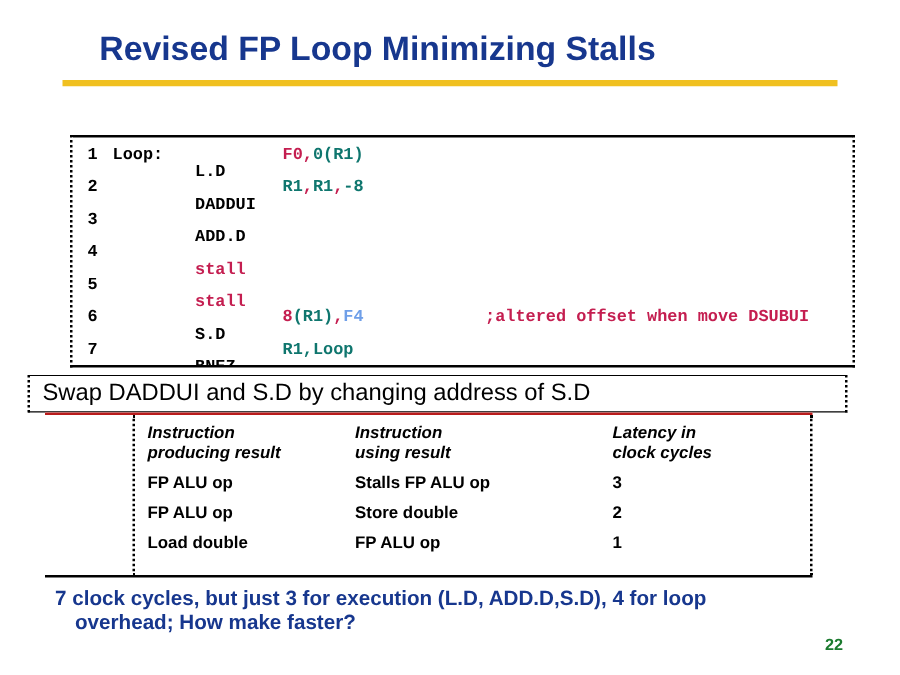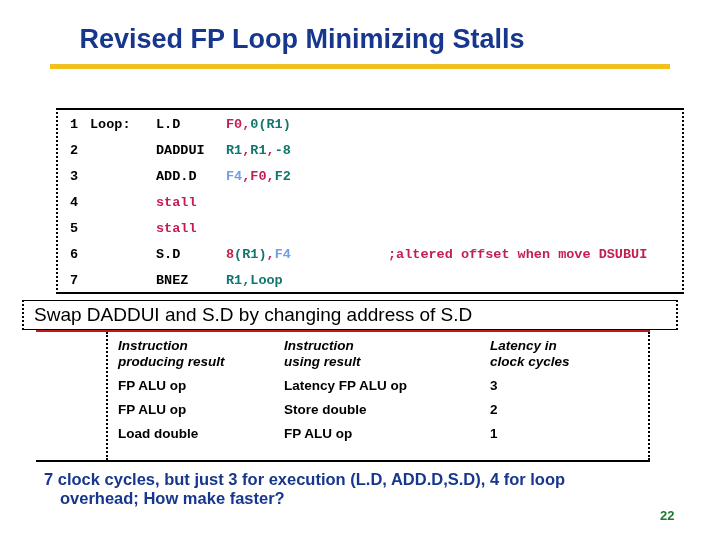--- a/index.html
+++ b/index.html
@@ -61,21 +61,21 @@
     height: 26px;
     font-family: "Liberation Mono", "DejaVu Sans Mono", monospace;
     font-size: 13.5px;
     font-weight: bold;
     color: #000000;
     white-space: pre;
     line-height: 26px;
   }
   .cl-num  { position: absolute; left: 12px;  }
   .cl-lbl  { position: absolute; left: 32px;  }
-  .cl-op   { position: absolute; left: 98px;  }
+  .cl-op   { position: absolute; left: 98px; margin-top: 14px;  }
   .cl-args { position: absolute; left: 168px; }
   .cl-cmt  { position: absolute; left: 330px; }
   .crimson { color: #c41e50; }
   .skyblue { color: #6f9fe8; }
   .black   { color: #0f766e; }
 
   
   #swap-banner {
     position: absolute;
     left: 22px;
@@ -177,21 +177,21 @@
 </style>
 </head>
 <body>
 
 <div id="slide-title">Revised FP Loop Minimizing Stalls</div>
 <div id="title-rule"></div>
 
 <div id="code-block">
     <div class="code-line" style="top: 2px;"><span class="cl-num">1</span><span class="cl-lbl">Loop:</span><span class="cl-op">L.D</span><span class="cl-args"><span class="crimson">F0</span><span class="crimson">,</span><span class="black">0(R1)</span></span></div>
     <div class="code-line" style="top: 28px;"><span class="cl-num">2</span><span class="cl-op">DADDUI</span><span class="cl-args"><span class="black">R1</span><span class="crimson">,</span><span class="black">R1</span><span class="crimson">,</span><span class="black">-8</span></span></div>
-    <div class="code-line" style="top: 54px;"><span class="cl-num">3</span><span class="cl-op">ADD.D</span><span class="cl-args"><span class="skyblue">F4</span><span class="crimson">,</span><span class="crimson">F0</span><span class="crimson">,</span><span class="black">F2</span></span></div>
+    <div class="code-line" style="top: 54px;"><span class="cl-num">3</span><span class="cl-op">ADD.D</span></div>
     <div class="code-line" style="top: 80px;"><span class="cl-num">4</span><span class="cl-op crimson">stall</span></div>
     <div class="code-line" style="top: 106px;"><span class="cl-num">5</span><span class="cl-op crimson">stall</span></div>
     <div class="code-line" style="top: 132px;"><span class="cl-num">6</span><span class="cl-op">S.D</span><span class="cl-args"><span class="crimson">8</span><span class="black">(R1)</span><span class="crimson">,</span><span class="skyblue">F4</span></span><span class="cl-cmt crimson">;altered offset when move DSUBUI</span></div>
     <div class="code-line" style="top: 158px;"><span class="cl-num">7</span><span class="cl-op">BNEZ</span><span class="cl-args"><span class="black">R1,Loop</span></span></div>
   </div>
 
 <div id="swap-banner">
   <span id="swap-banner-text">Swap DADDUI and S.D by changing address of S.D</span>
 </div>
 
@@ -206,21 +206,21 @@
           <div>Instruction</div>
           <div>using result</div>
         </div>
         <div class="lt-head lt-c3">
           <div>Latency in</div>
           <div>clock cycles</div>
         </div>
       </div>
       <div class="lt-row" style="top: 46px;">
         <div class="lt-cell lt-c1">FP ALU op</div>
-        <div class="lt-cell lt-c2">Latency FP ALU op</div>
+        <div class="lt-cell lt-c2">Stalls FP ALU op</div>
         <div class="lt-cell lt-c3">3</div>
       </div>
       <div class="lt-row" style="top: 70px;">
         <div class="lt-cell lt-c1">FP ALU op</div>
         <div class="lt-cell lt-c2">Store double</div>
         <div class="lt-cell lt-c3">2</div>
       </div>
       <div class="lt-row" style="top: 94px;">
         <div class="lt-cell lt-c1">Load double</div>
         <div class="lt-cell lt-c2">FP ALU op</div>

